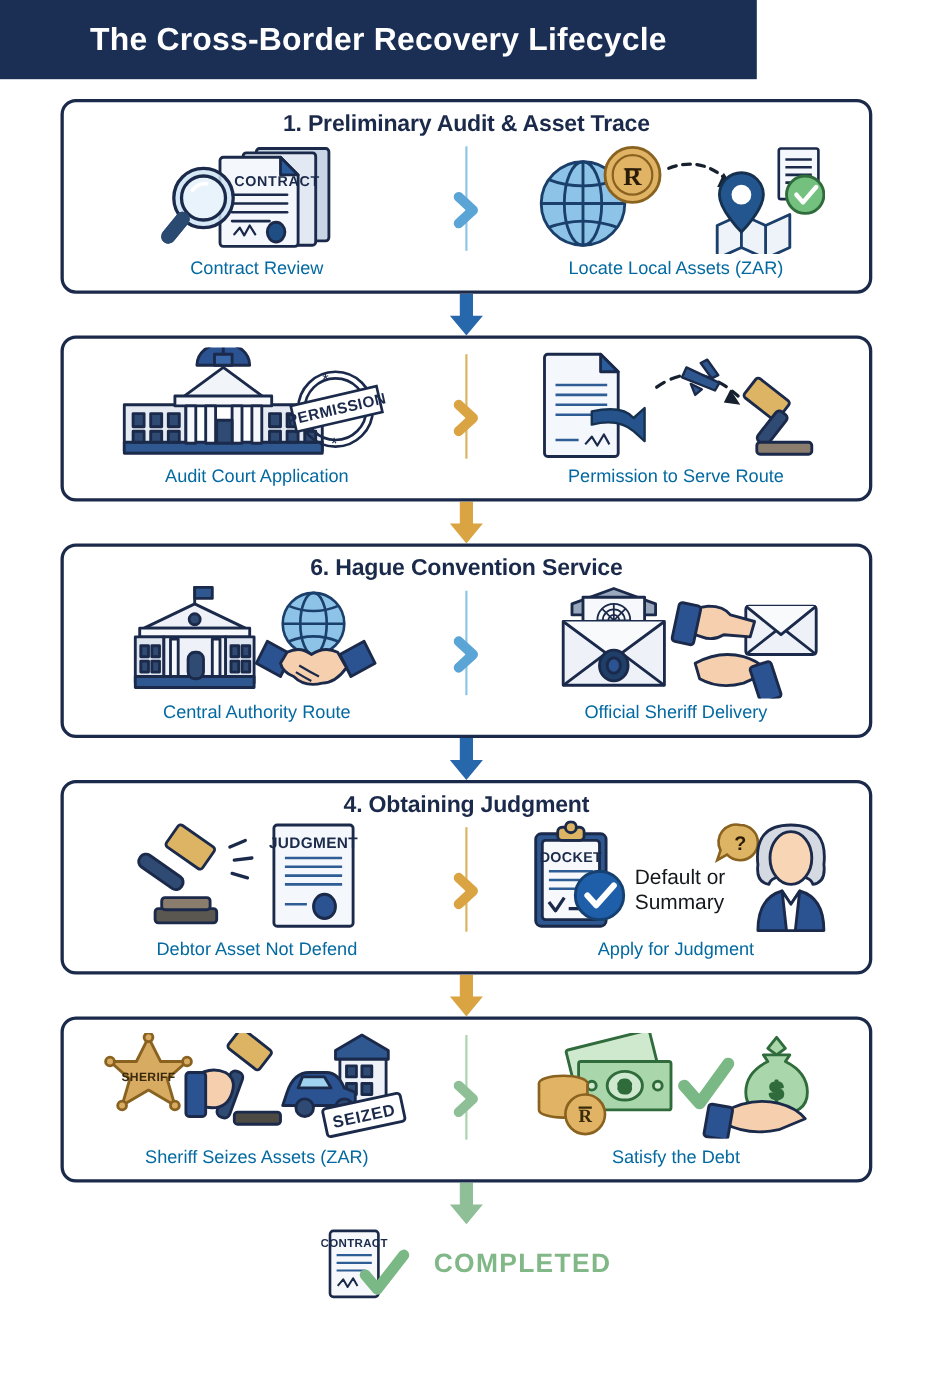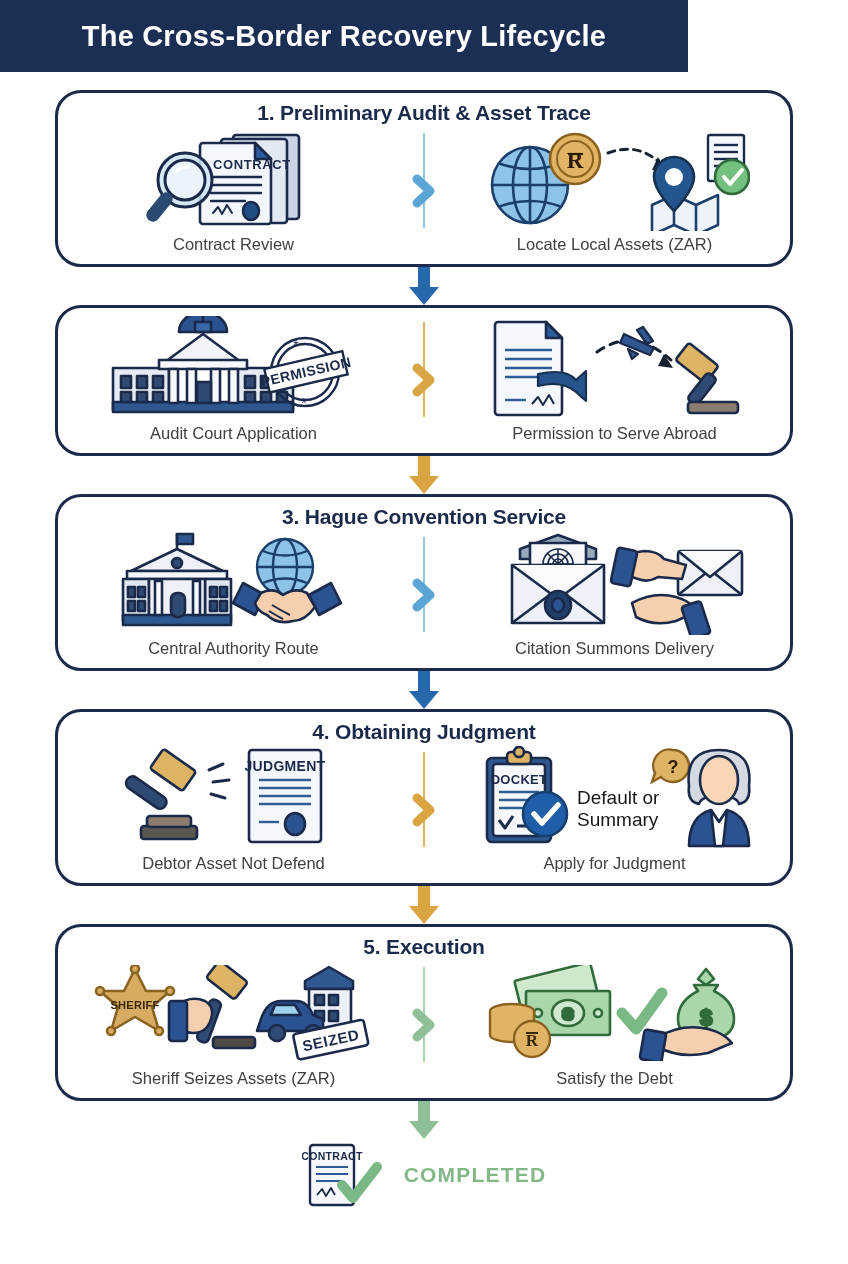--- a/index.html
+++ b/index.html
@@ -40,21 +40,21 @@
   .stack {
     position: absolute;
     top: 72px; left: 0;
     width: 848px;
     padding: 18px 55px 0 55px;
   }
   
   .card {
     position: relative;
     border: 3px solid #1b2a4a;
-    border-radius: 26px;
+    border-radius: 14px;
     background: #ffffff;
     padding: 8px 12px 10px 12px;
   }
   .card-title {
     text-align: center;
     color: #1b2a4a;
     font-weight: bold;
     font-size: 21px;
     letter-spacing: -0.2px;
     margin-bottom: 2px;
@@ -68,21 +68,21 @@
     flex: 1 1 0;
     display: flex;
     flex-direction: column;
     align-items: center;
     justify-content: flex-end;
   }
   .art { height: 104px; display: flex; align-items: center; justify-content: center; }
   .cap {
     margin-top: 4px;
     font-size: 16.5px;
-    color: #404040;
+    color: #0369a1;
     text-align: center;
     white-space: nowrap;
   }
   
   .divider {
     position: relative;
     width: 54px;
     flex: 0 0 54px;
     display: flex; align-items: center; justify-content: center;
   }
@@ -103,21 +103,21 @@
   
   .completed-row {
     display: flex;
     align-items: center;
     justify-content: center;
     gap: 10px;
     margin-top: 4px;
   }
   .completed-label {
     color: #82b888;
-    font-size: 21px;
+    font-size: 24px;
     font-weight: bold;
     letter-spacing: 1.2px;
   }
   svg { display: block; }
 </style>
 </head>
 <body>
 
 <div id="infographic">
 
@@ -300,33 +300,33 @@
                 <path d="M155 14 l6 -3 l10 14 l-6 3 z"></path>
                 <path d="M146 33 l4 10 l6 -5 z"></path>
               </g>
               <g stroke="#1b2a4a" stroke-width="2.6" stroke-linejoin="round">
                 <rect x="196" y="36" width="38" height="22" rx="3" transform="rotate(38 215 47)" fill="#dcb463"></rect>
                 <rect x="214" y="56" width="12" height="34" rx="4" transform="rotate(38 220 73)" fill="#2f4a73"></rect>
                 <rect x="206" y="86" width="50" height="11" rx="3" fill="#8b7d6d"></rect>
               </g>
             </svg>
           </div>
-          <div class="cap">Permission to Serve Abroad</div>
+          <div class="cap">Permission to Serve Route</div>
         </div>
       </div>
     </div>
 
     <div class="connector">
       <svg width="34" height="38" viewBox="0 0 34 38">
         <path d="M11 0 h12 v20 h9 l-15 18 l-15 -18 h9 z" fill="#d9a441"></path>
       </svg>
     </div>
 
     <div class="card">
-      <div class="card-title">3. Hague Convention Service</div>
+      <div class="card-title">6. Hague Convention Service</div>
       <div class="card-body">
 
         <div class="half">
           <div class="art">
             <svg width="250" height="104" viewBox="0 0 250 104">
               <g stroke="#1b2a4a" stroke-width="2.6" stroke-linejoin="round">
                 <line x1="68" y1="2" x2="68" y2="22" stroke-width="2.6"></line>
                 <path d="M68 3 h16 v10 h-16 z" fill="#2f5891"></path>
                 <path d="M22 40 L68 18 L114 40 z" fill="#eef2f8"></path>
                 <circle cx="68" cy="32" r="5" fill="#2f4a73"></circle>
@@ -404,21 +404,21 @@
                 <rect x="196" y="20" width="64" height="44" rx="3" fill="#eef2f8"></rect>
                 <path d="M196 20 l32 26 l32 -26" fill="#f8fafc"></path>
                 <path d="M196 64 l28 -22 M260 64 l-28 -22" fill="none"></path>
                 <path d="M138 24 l24 -4 q14 0 20 8 l22 6 l-4 14 l-24 -2 q-10 6 -20 2 l-18 -6 z" fill="#f6d0ae"></path>
                 <rect x="132" y="18" width="20" height="36" rx="3" transform="rotate(12 142 36)" fill="#2b5291"></rect>
                 <path d="M150 72 q22 -12 44 -6 q14 4 22 14 l-22 10 q-22 6 -40 -4 z" fill="#f6d0ae"></path>
                 <rect x="204" y="72" width="20" height="34" rx="3" transform="rotate(-18 214 89)" fill="#2b5291"></rect>
               </g>
             </svg>
           </div>
-          <div class="cap">Citation Summons Delivery</div>
+          <div class="cap">Official Sheriff Delivery</div>
         </div>
       </div>
     </div>
 
     <div class="connector">
       <svg width="34" height="38" viewBox="0 0 34 38">
         <path d="M11 0 h12 v20 h9 l-15 18 l-15 -18 h9 z" fill="#2767ab"></path>
       </svg>
     </div>
 
@@ -504,21 +504,20 @@
       </div>
     </div>
 
     <div class="connector">
       <svg width="34" height="38" viewBox="0 0 34 38">
         <path d="M11 0 h12 v20 h9 l-15 18 l-15 -18 h9 z" fill="#d9a441"></path>
       </svg>
     </div>
 
     <div class="card">
-      <div class="card-title">5. Execution</div>
       <div class="card-body">
 
         <div class="half">
           <div class="art">
             <svg width="285" height="96" viewBox="0 0 285 96">
               <g stroke="#8a6220" stroke-width="2.6" stroke-linejoin="round">
                 <path d="M44 4 L55 26 L79 26 L61 42 L68 66 L44 52 L20 66 L27 42 L9 26 L33 26 z" fill="#d8ab63"></path>
                 <g fill="#d8ab63">
                     <circle cx="44" cy="4" r="4"></circle>
                     <circle cx="79" cy="26" r="4"></circle>

